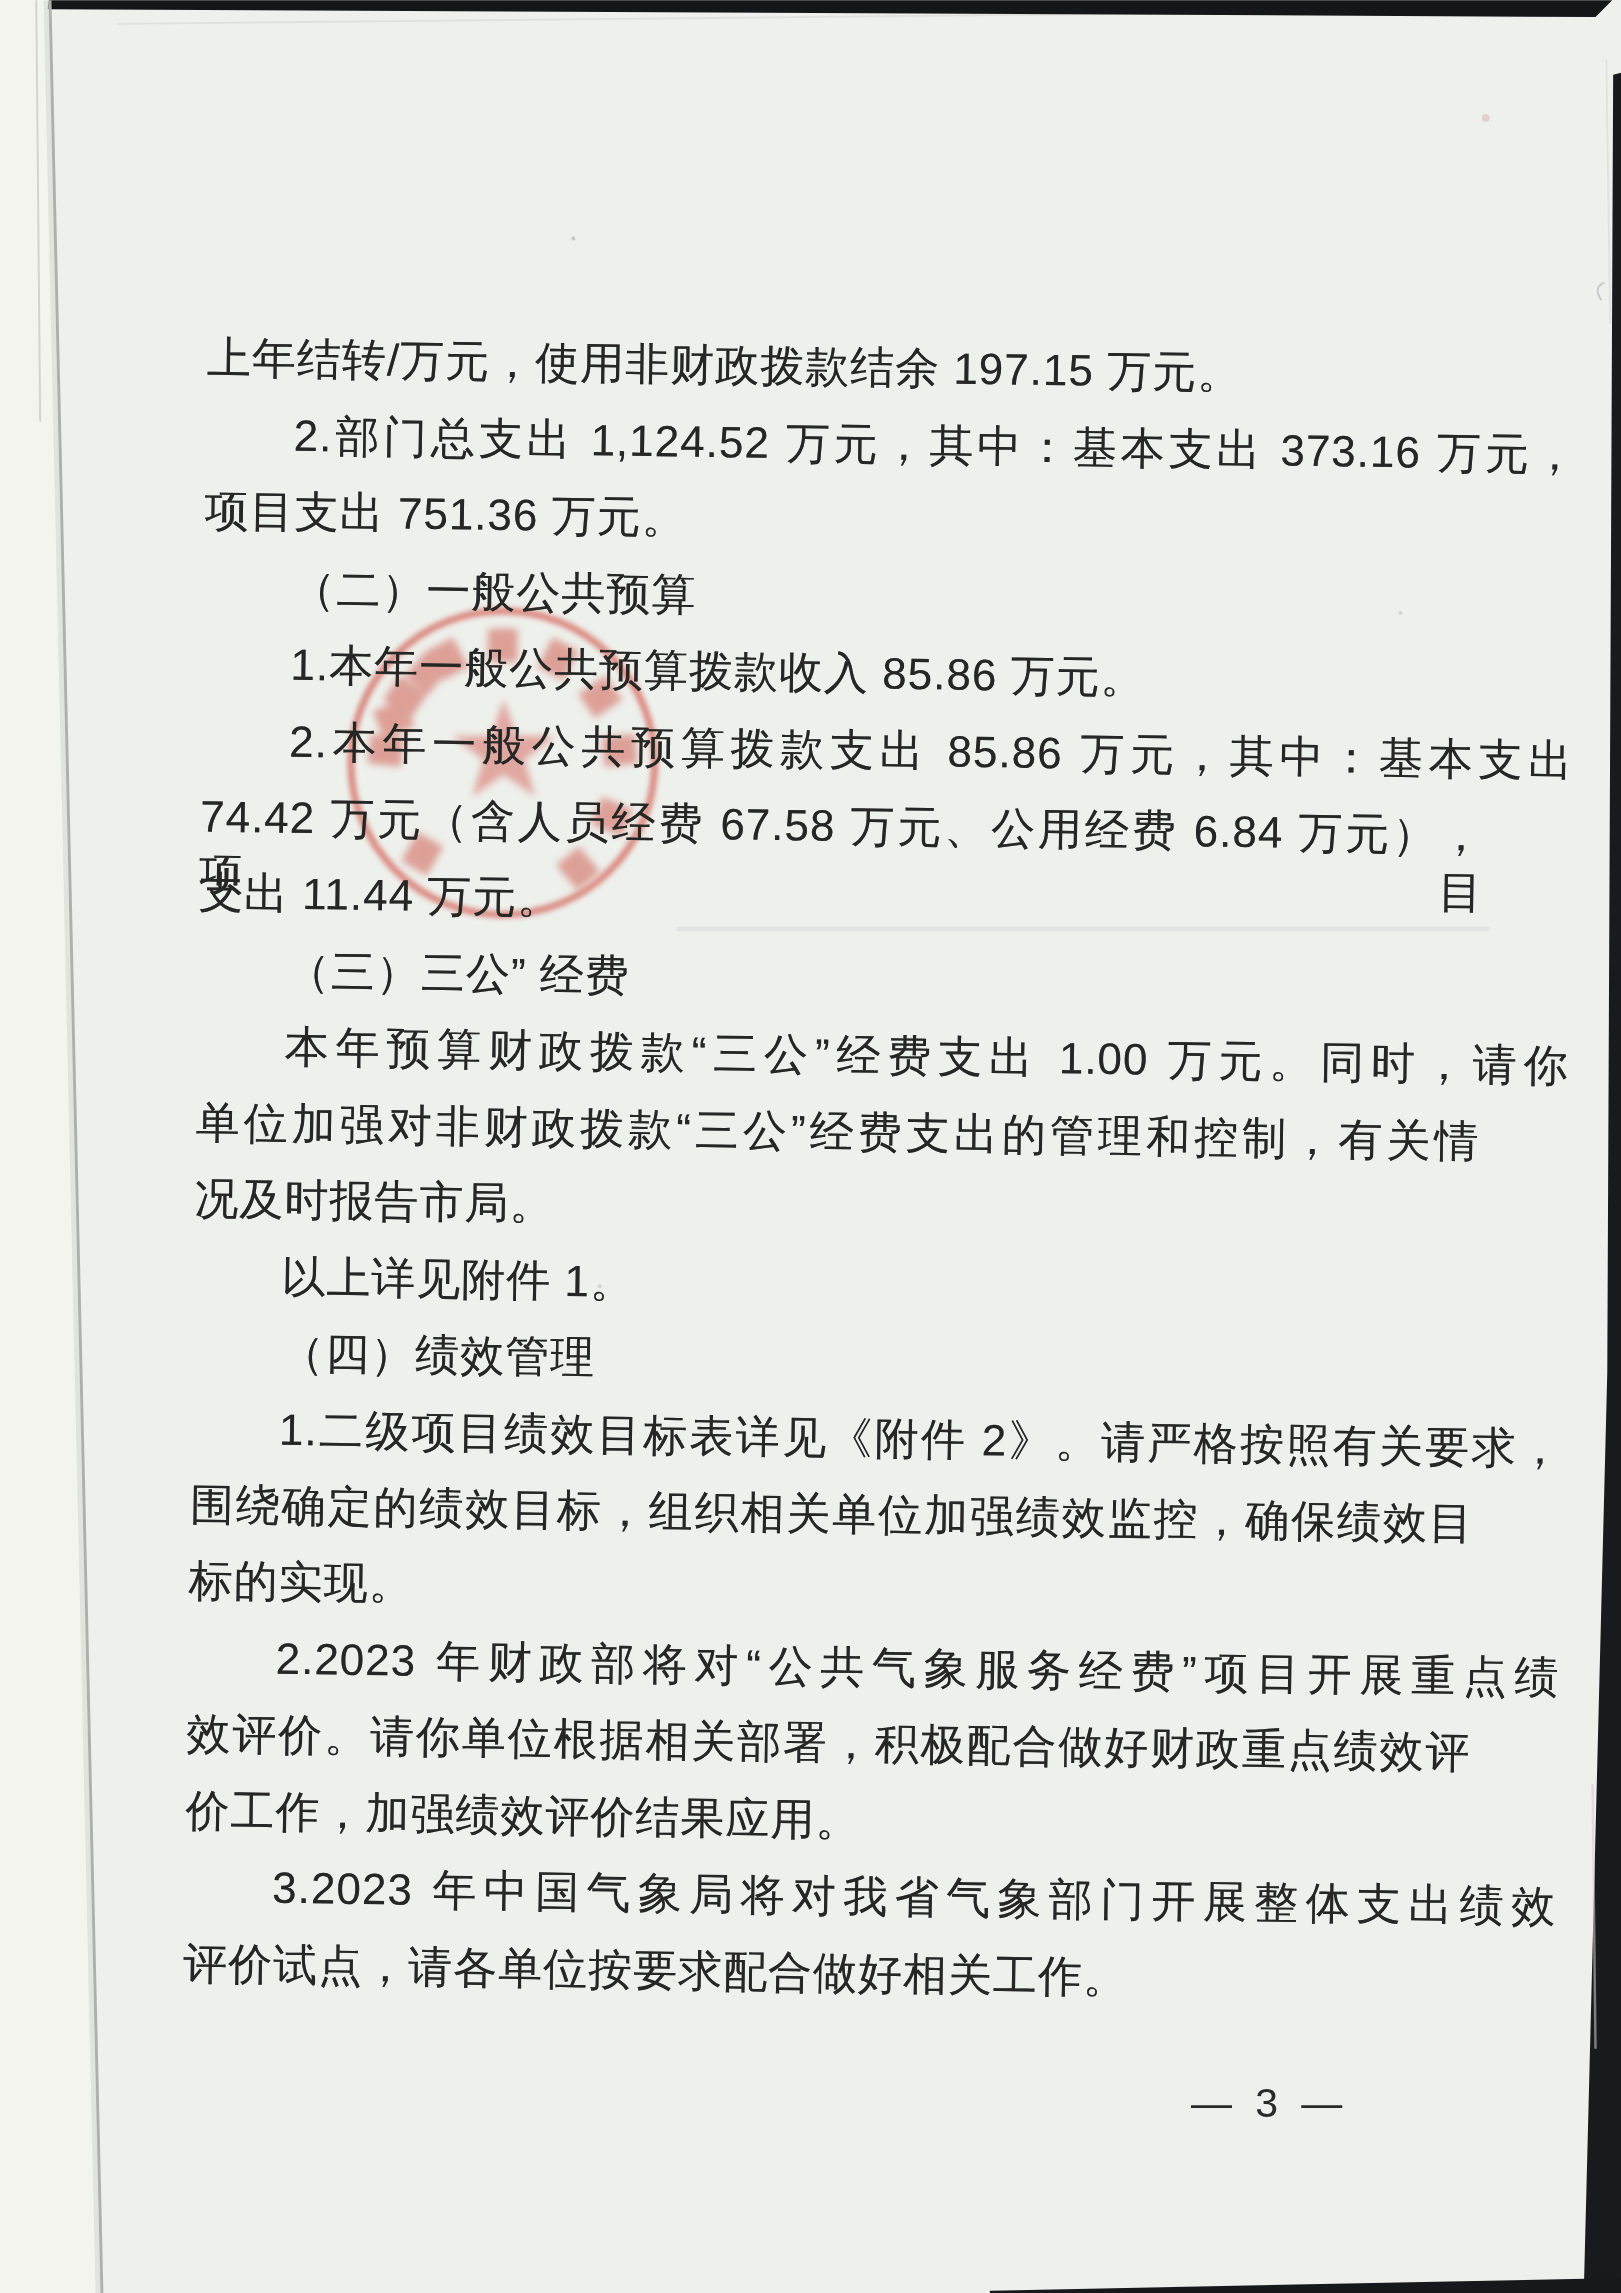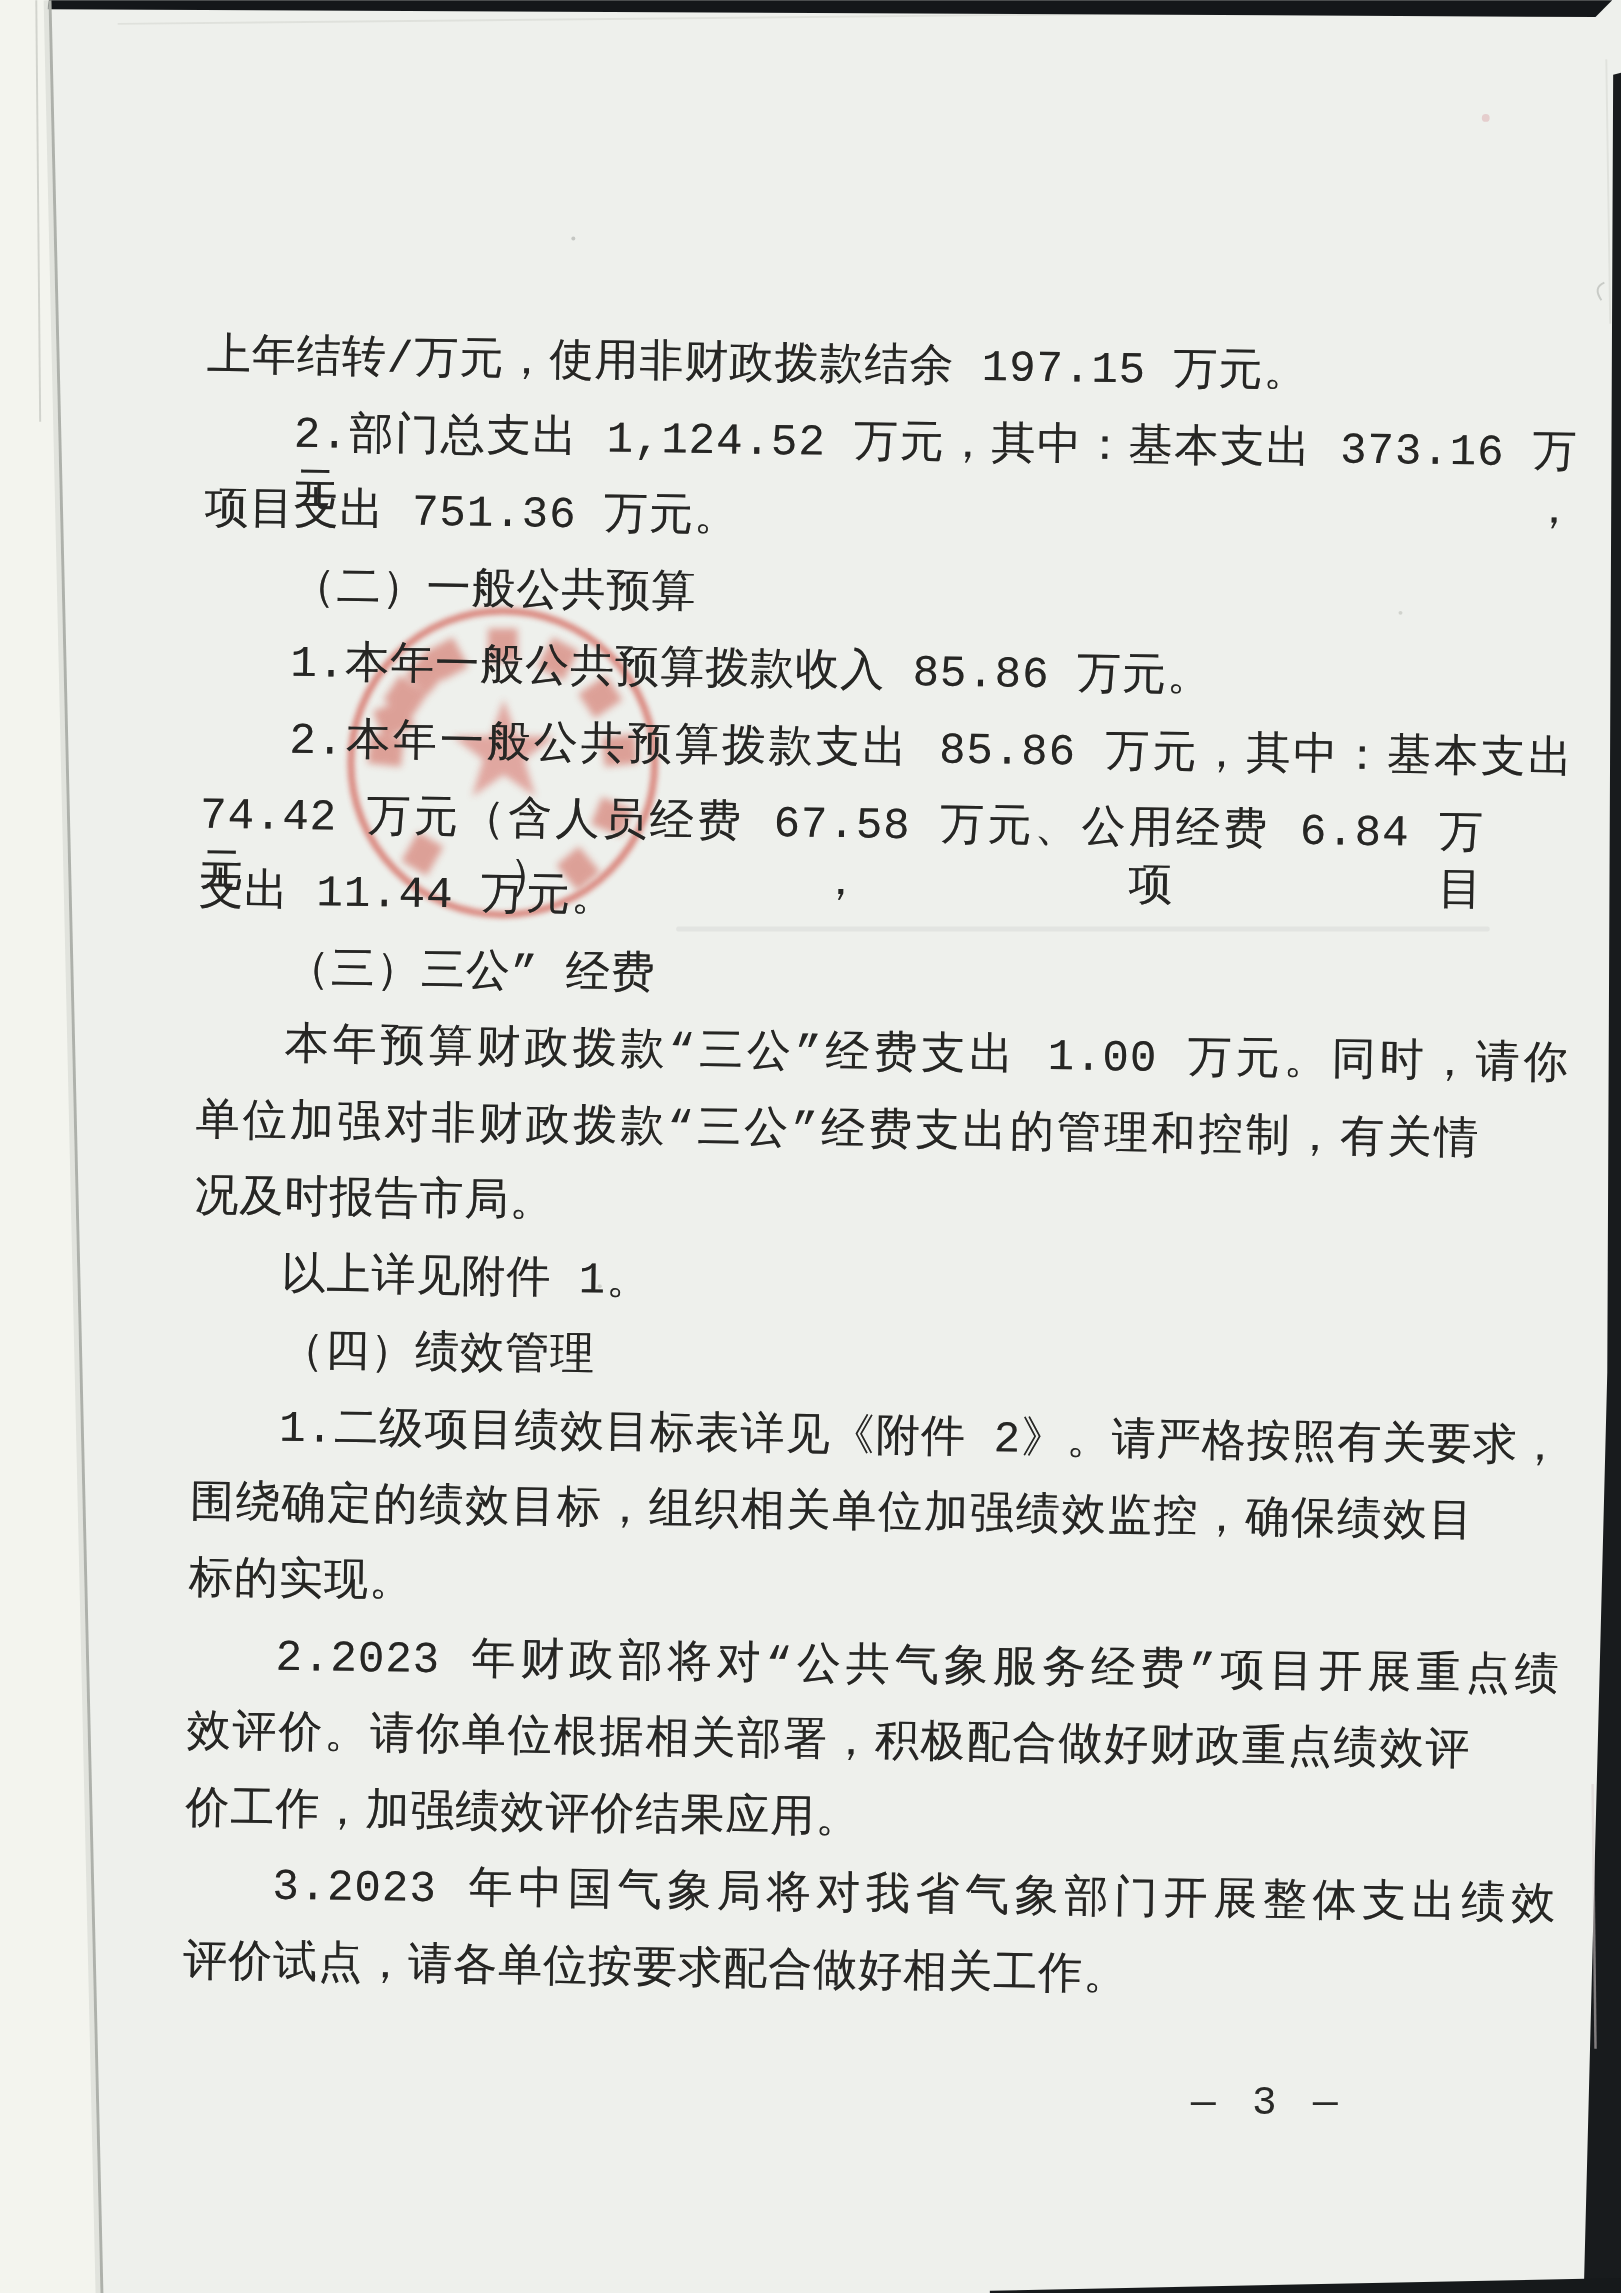--- a/index.html
+++ b/index.html
@@ -1,21 +1,21 @@
 <!DOCTYPE html>
 <html><head>
 <meta charset="utf-8">
 <style>
   html,body{margin:0;padding:0;background:#e8e8e4;}
   .page{
     position:relative;
     width:1621px;height:2294px;
     background:#f3f4ee;          
     overflow:hidden;
-    font-family:Liberation Mono, monospace;
+    font-family:Liberation Sans, sans-serif;
   }
   .artifact-layer{position:absolute;left:0;top:0;z-index:1;}
   .seal-layer{position:absolute;left:0;top:0;z-index:2;}
   .text-layer{
     position:absolute;left:0;top:0;width:1621px;height:2294px;z-index:3;
     transform:rotate(0.85deg);
     transform-origin:503px 763px;
   }
   .tline{
     position:absolute;

